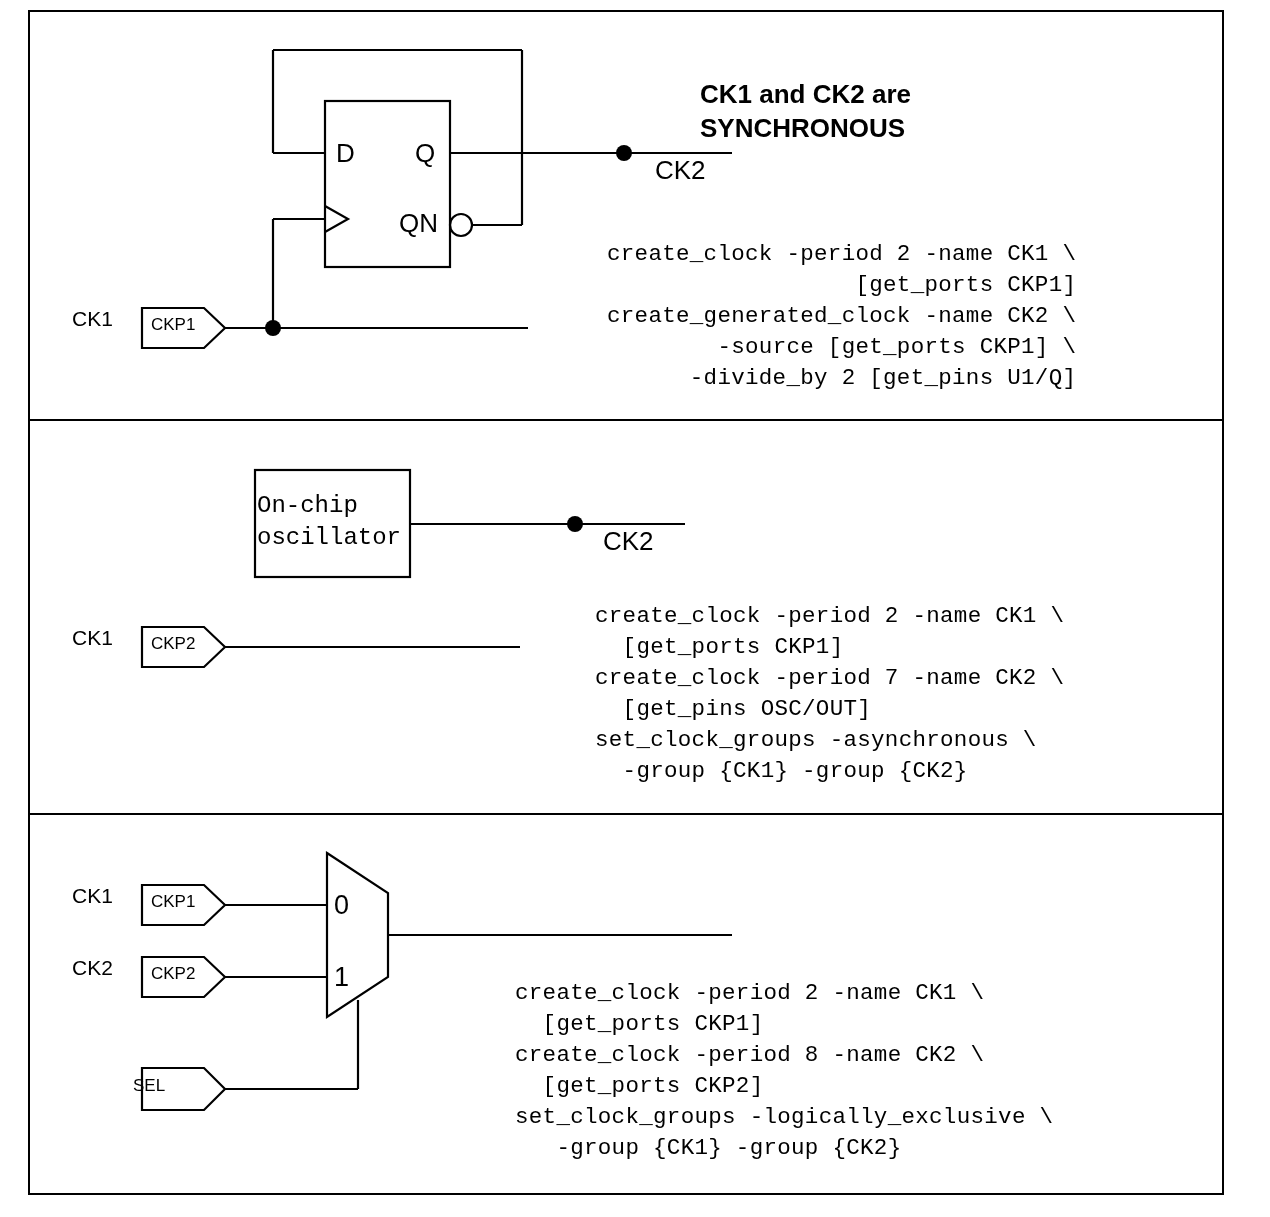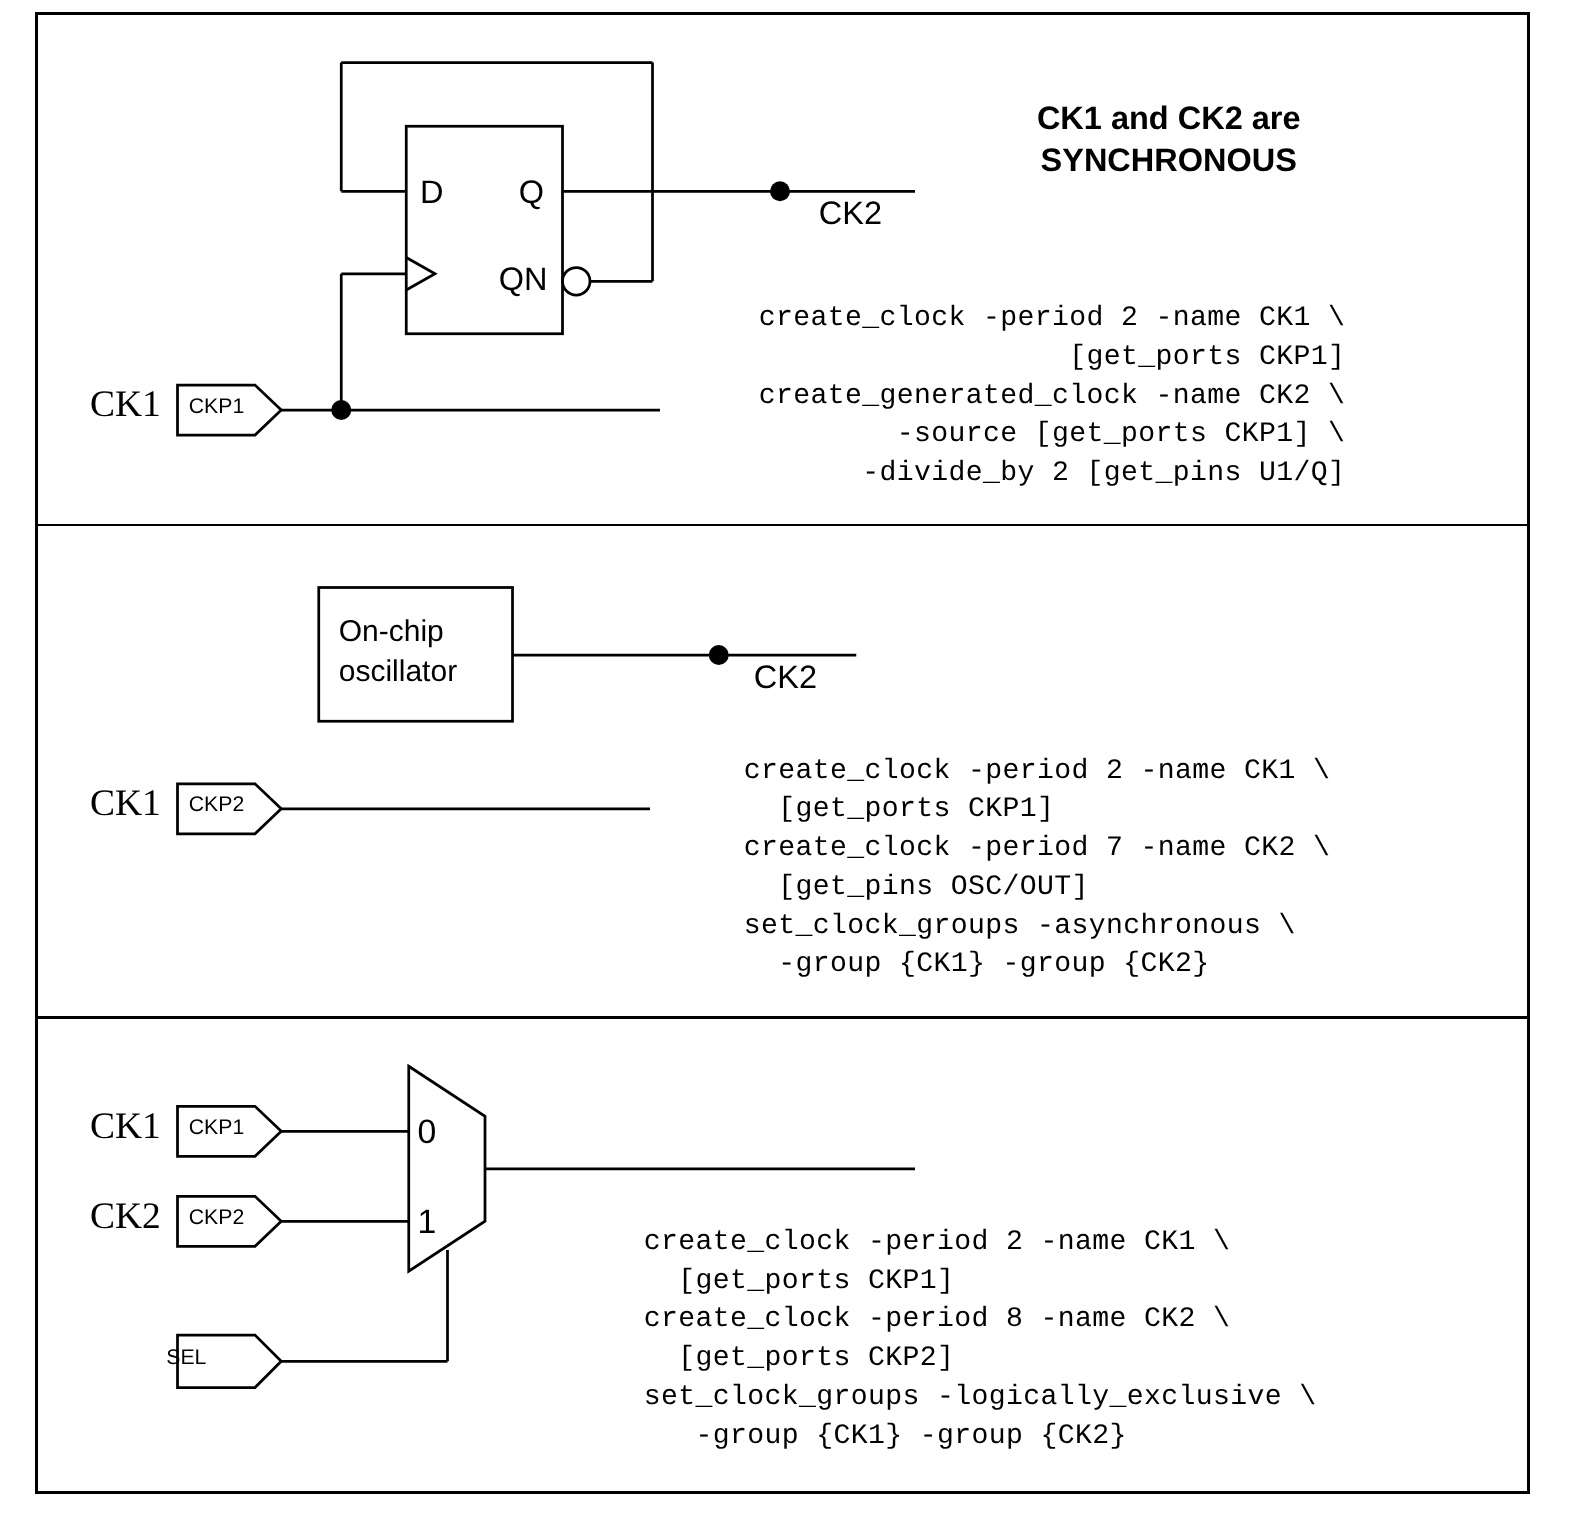--- a/index.html
+++ b/index.html
@@ -26,21 +26,20 @@
     width: 1270px;
     height: 1217px;
     pointer-events: none;
   }
   .panel-title {
     position: absolute;
     font-family: "Liberation Sans", sans-serif;
     font-size: 26px;
     font-weight: bold;
     line-height: 1.30;
-    text-align: center;
     white-space: pre;
     letter-spacing: 0px;
   }
   .code-block {
     position: absolute;
     font-family: "Liberation Mono", monospace;
     font-size: 22.5px;
     line-height: 31px;
     white-space: pre;
     letter-spacing: 0.3px;
@@ -52,22 +51,22 @@
     white-space: pre;
   }
   .port-label {
     position: absolute;
     font-family: "Liberation Sans", sans-serif;
     font-size: 17px;
     white-space: pre;
   }
   .big-label {
     position: absolute;
-    font-family: Liberation Serif, serif;
-    font-size: 30px;
+    font-family: Liberation Sans, sans-serif;
+    font-size: 21px;
     white-space: pre;
   }
   .pin-label {
     position: absolute;
     font-family: "Liberation Sans", sans-serif;
     font-size: 26px;
     white-space: pre;
   }
   .box-label {
     position: absolute;
@@ -171,21 +170,21 @@
 
   <div class="panel-title" style="left:700px; top:78px; width:470px;"><span>CK1 and CK2 are</span>
 <span>SYNCHRONOUS</span></div>
 
   <div class="code-block" style="left:607px; top:239px;text-align:right;"><span>create_clock -period 2 -name CK1 \</span>
 <span>  [get_ports CKP1]</span>
 <span>create_generated_clock -name CK2 \</span>
 <span>  -source [get_ports CKP1] \</span>
 <span>  -divide_by 2 [get_pins U1/Q]</span></div>
 
-  <div class="box-label" style="left:271px; top:490px;"><span>On-chip</span>
+  <div class="box-label" style="left:257px; top:490px;font-family:Liberation Mono, monospace;"><span>On-chip</span>
 <span>oscillator</span></div>
 
   <div class="wire-label" style="left:603px; top:526px;">CK2</div>
 
   <div class="big-label" style="left:72px; top:626px;">CK1</div>
 
   <div class="port-label" style="left:151px; top:634px;">CKP2</div>
 
 
   <div class="code-block" style="left:595px; top:601px;"><span>create_clock -period 2 -name CK1 \</span>

